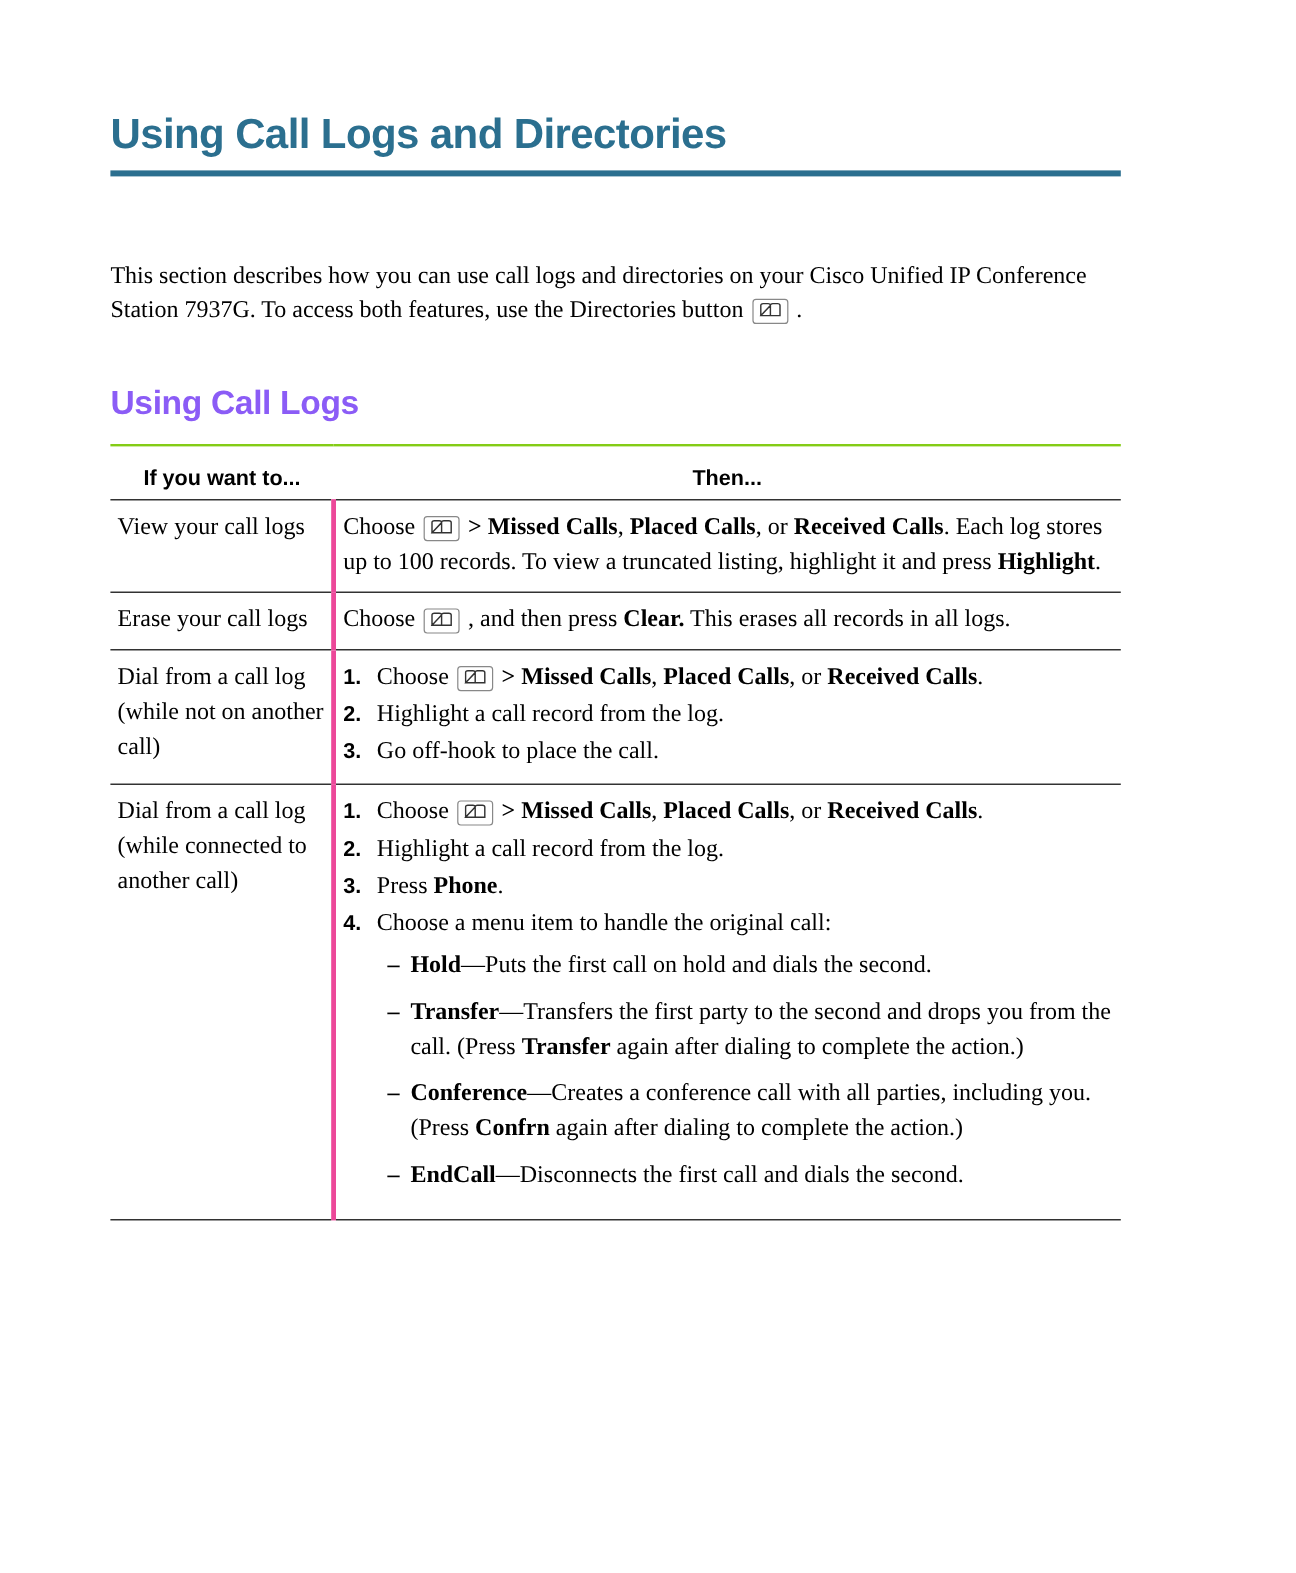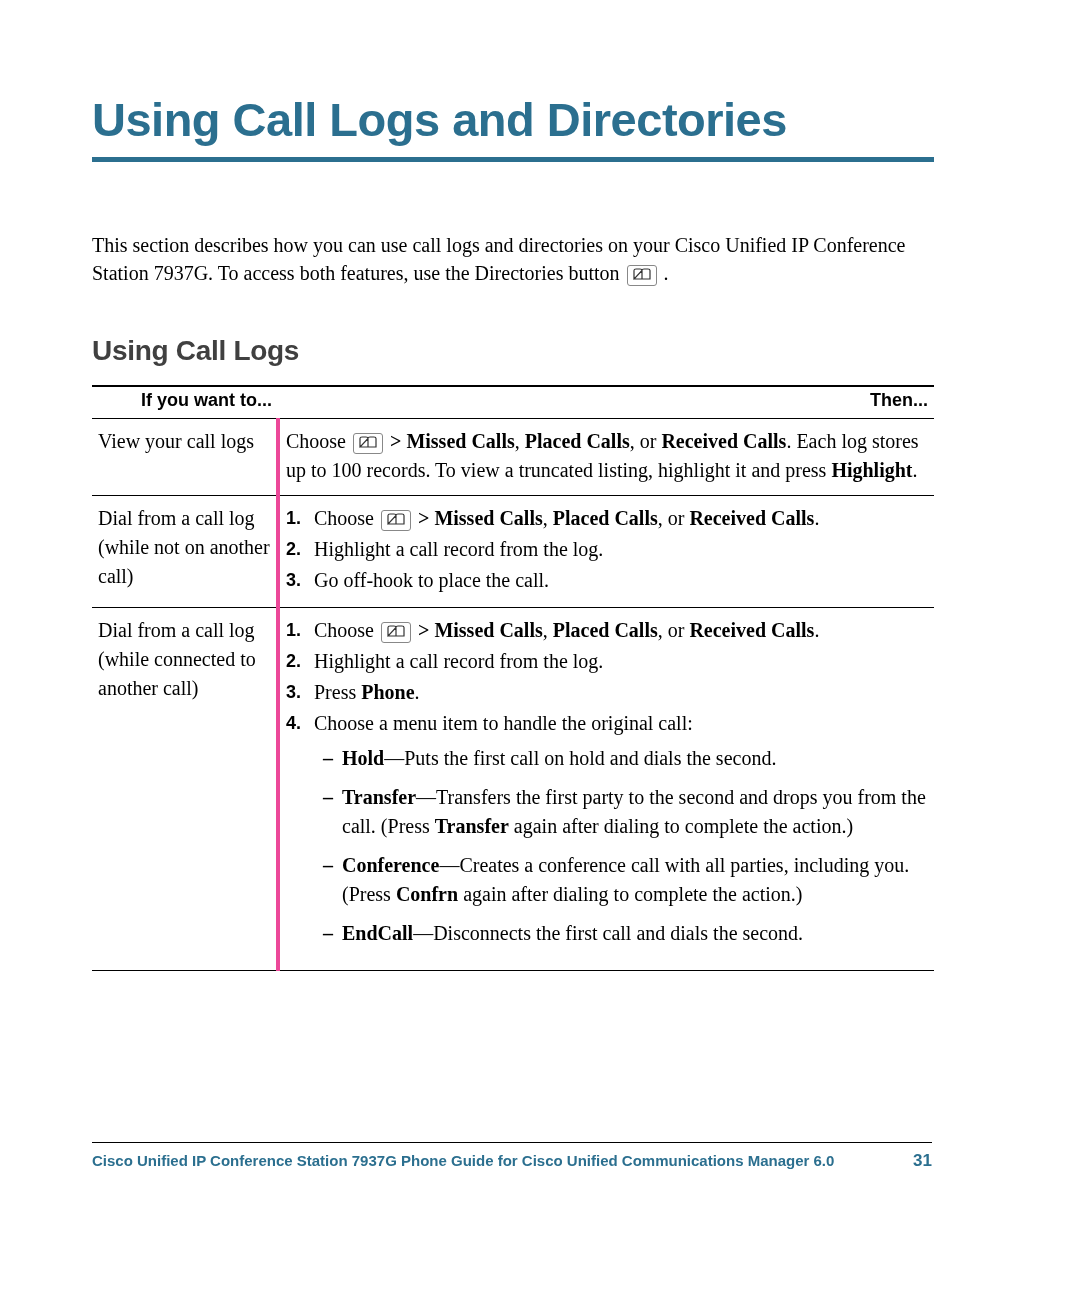--- a/index.html
+++ b/index.html
@@ -17,38 +17,38 @@
     font-family: "Times New Roman", Times, serif;
     color: #000;
   }
   .content {
     margin: 0 146px 0 92px;
   }
   h1.title {
     font-family: Arial, Helvetica, sans-serif;
     font-weight: 700;
     color: #2b6f8f;
-    font-size: 47px;
+    font-size: 35px;
     margin: 0 0 10px 0;
     letter-spacing: -0.5px;
   }
   .rule {
     height: 5px;
     background: #2b6f8f;
     margin: 0 0 70px 0;
   }
   p.body {
     font-size: 20px;
     line-height: 1.38;
     margin: 16px 0 18px 0;
   }
   h2.subhead {
     font-family: Arial, Helvetica, sans-serif;
     font-weight: 700;
-    color: #404040;
+    color: #8b5cf6;
     font-size: 28px;
     margin: 48px 0 12px 0;
     letter-spacing: -0.3px;
   }
   .dir-btn {
     display: inline-block;
     vertical-align: -6px;
     border: 1px solid #888;
     border-radius: 3px;
     padding: 2px 5px 4px 5px;
@@ -61,23 +61,23 @@
   }
   table.tasks {
     border-collapse: collapse;
     width: 100%;
     margin-top: 18px;
   }
   table.tasks th {
     font-family: Arial, Helvetica, sans-serif;
     font-weight: 700;
     font-size: 18px;
-    text-align: right;
-    padding: 3px 6px 7px 6px;
-    border-top: 2px solid #000000;
+    text-align: center;
+    padding: 16px 6px 7px 6px;
+    border-top: 2px solid #84cc16;
     border-bottom: 1px solid #000;
     vertical-align: top;
   }
   table.tasks td {
     font-size: 20px;
     line-height: 1.45;
     padding: 8px 6px 10px 6px;
     border-bottom: 1px solid #000;
     vertical-align: top;
   }
@@ -184,20 +184,32 @@
             <span>Choose </span>
             <span class="dir-btn">
               <svg width="18" height="13" viewBox="0 0 18 13">
                   <path d="M1 11 V2.5 Q1 1 3 1 H7 Q9 1 9 2.5 V11 M9 2.5 Q9 1 11 1 H15 Q17 1 17 2.5 V11 H1 Z" fill="none" stroke="#333" stroke-width="1.2"></path>
                 </svg>
             </span>
             <span class="b"> &gt; Missed Calls</span><span>, </span><span class="b">Placed Calls</span><span>, or </span><span class="b">Received Calls</span><span>. </span><span>Each log stores up to 100 records. To view a truncated listing, highlight it and press </span><span class="b">Highlight</span><span>.</span>
           </td>
         </tr>
 
+        <tr>
+          <td class="lcol">Erase your call logs</td>
+          <td>
+            <span>Choose </span>
+            <span class="dir-btn">
+              <svg width="18" height="13" viewBox="0 0 18 13">
+                  <path d="M1 11 V2.5 Q1 1 3 1 H7 Q9 1 9 2.5 V11 M9 2.5 Q9 1 11 1 H15 Q17 1 17 2.5 V11 H1 Z" fill="none" stroke="#333" stroke-width="1.2"></path>
+                </svg>
+            </span>
+            <span>, and then press </span><span class="b">Clear.</span><span> This erases all records in all logs.</span>
+          </td>
+        </tr>
 
         <tr>
           <td class="lcol">Dial from a call log (while not on another call)</td>
           <td>
             <div class="ol">
               <div class="li">
                 <div class="num">1.</div>
                 <div class="txt">
                   <span>Choose </span>
                   <span class="dir-btn">
@@ -271,17 +283,13 @@
                 </div>
               </div>
             </div>
           </td>
         </tr>
       </tbody>
     </table>
 
   </div>
 
-  <div class="footer">
-    <span class="ftitle">Cisco Unified IP Conference Station 7937G Phone Guide for Cisco Unified Communications Manager 6.0</span>
-    <span class="fpage">31</span>
-  </div>
 </div>
 
 </body></html>

